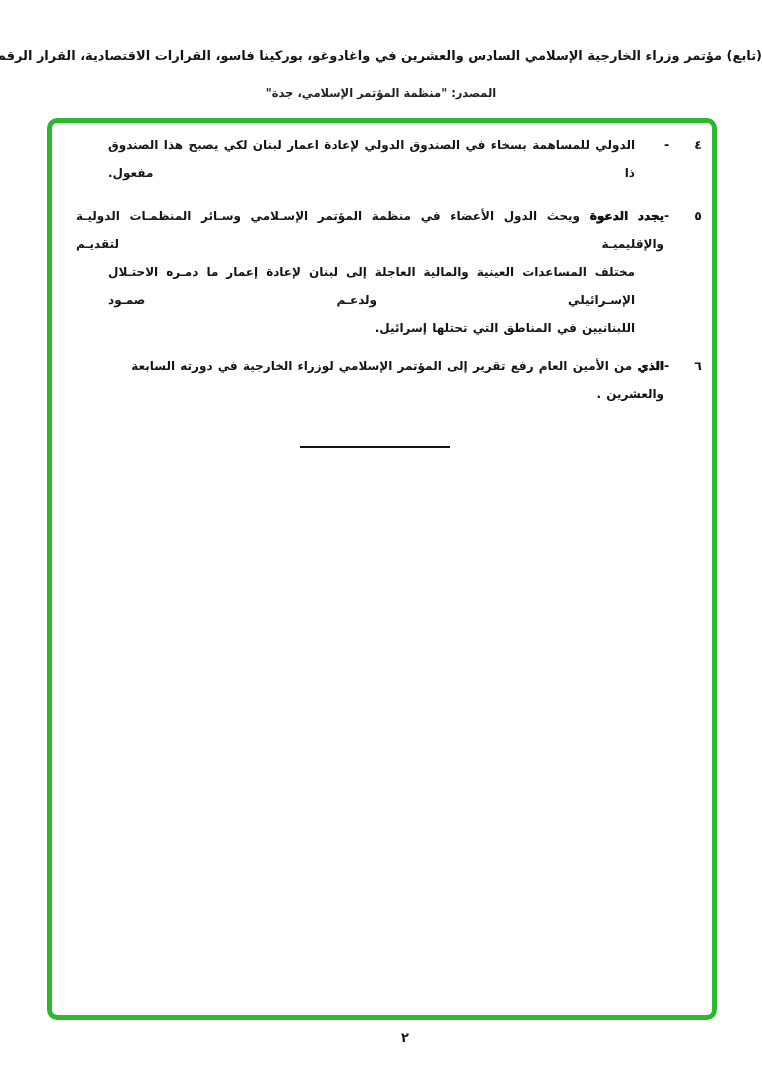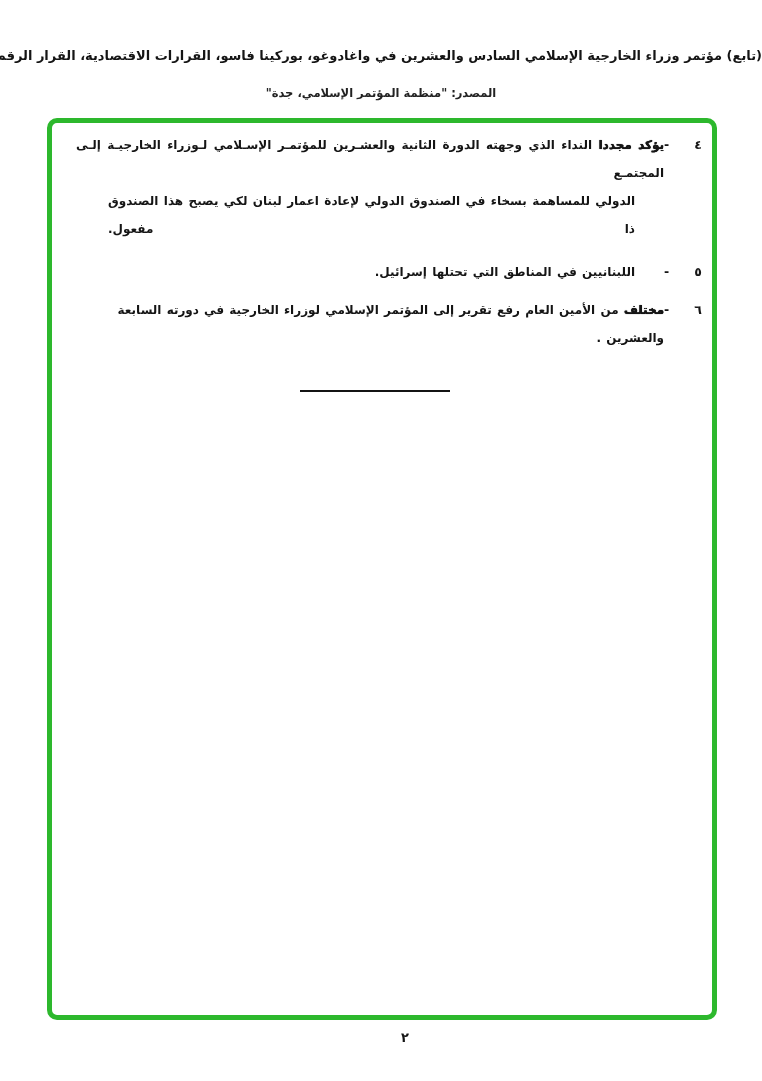--- a/index.html
+++ b/index.html
@@ -68,42 +68,43 @@
   <div class="hdr-source">المصدر:  "منظمة المؤتمر الإسلامي، جدة"</div>
 
   <div class="green-box">
 
     <div class="item gap15">
       <div class="marker">
         <span>٤</span>
         <span>-</span>
       </div>
       <div class="text-col">
-        <div class="line j"><b class="lead">يؤكد مجددا</b> <span>النداء الذي وجهته الدورة الثانية والعشـرين للمؤتمـر الإسـلامي لـوزراء الخارجيـة إلـى المجتمـع</span></div>
         <div class="line j cont">الدولي للمساهمة بسخاء في الصندوق الدولي لإعادة اعمار لبنان لكي يصبح هذا الصندوق ذا مفعول.</div>
       </div>
     </div>
 
     <div class="item gap10">
       <div class="marker">
         <span>٥</span>
         <span>-</span>
       </div>
       <div class="text-col">
+        <div class="line j"><b class="lead">يجدد الدعوة</b> <span>ويحث الدول الأعضاء في منظمة المؤتمر الإسـلامي وسـائر المنظمـات الدوليـة والإقليميـة لتقديـم</span></div>
+        <div class="line j cont">مختلف المساعدات العينية والمالية العاجلة إلى لبنان لإعادة إعمار ما دمـره الاحتـلال الإسـرائيلي ولدعـم صمـود</div>
         <div class="line last cont">اللبنانيين في المناطق التي تحتلها إسرائيل.</div>
       </div>
     </div>
 
     <div class="item">
       <div class="marker">
         <span>٦</span>
         <span>-</span>
       </div>
       <div class="text-col">
-        <div class="line last"><b class="lead">مختلف</b> <span>من الأمين العام رفع تقرير إلى المؤتمر الإسلامي لوزراء الخارجية في دورته السابعة والعشرين .</span></div>
+        <div class="line last"><b class="lead">الذي</b> <span>من الأمين العام رفع تقرير إلى المؤتمر الإسلامي لوزراء الخارجية في دورته السابعة والعشرين .</span></div>
       </div>
     </div>
 
     <div class="end-rule"></div>
 
   </div>
 
   <div class="page-number">٢</div>
 
 </div>

